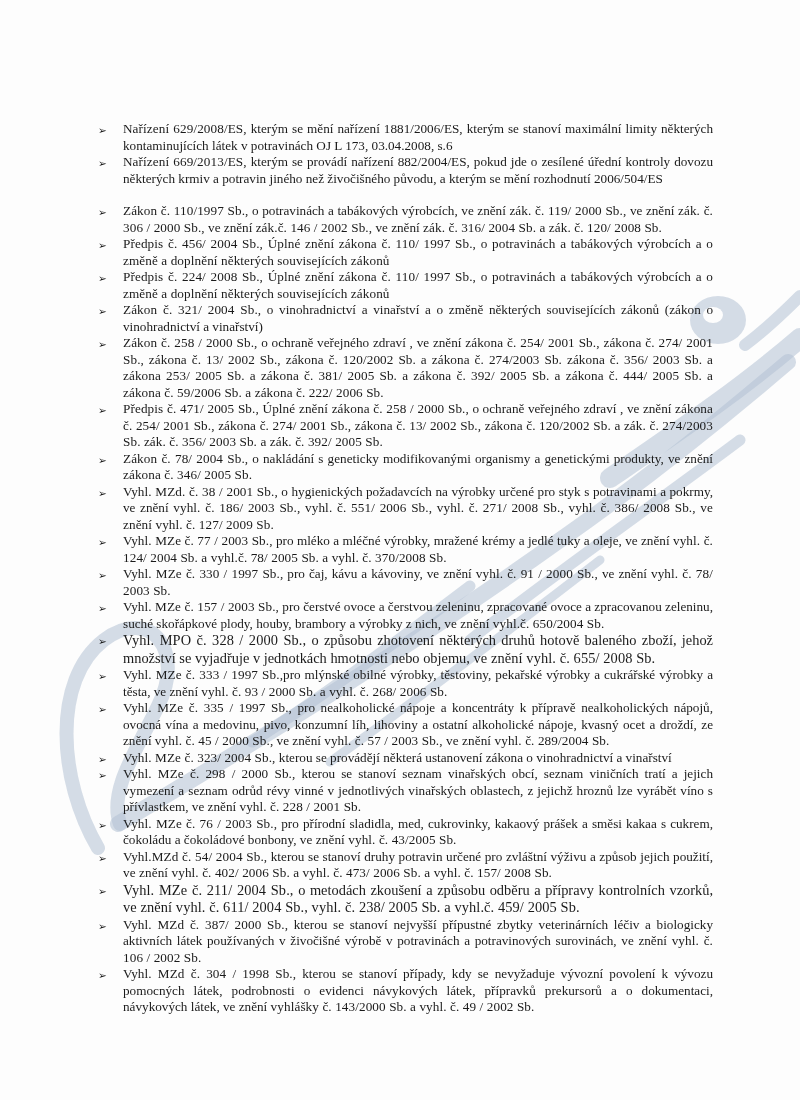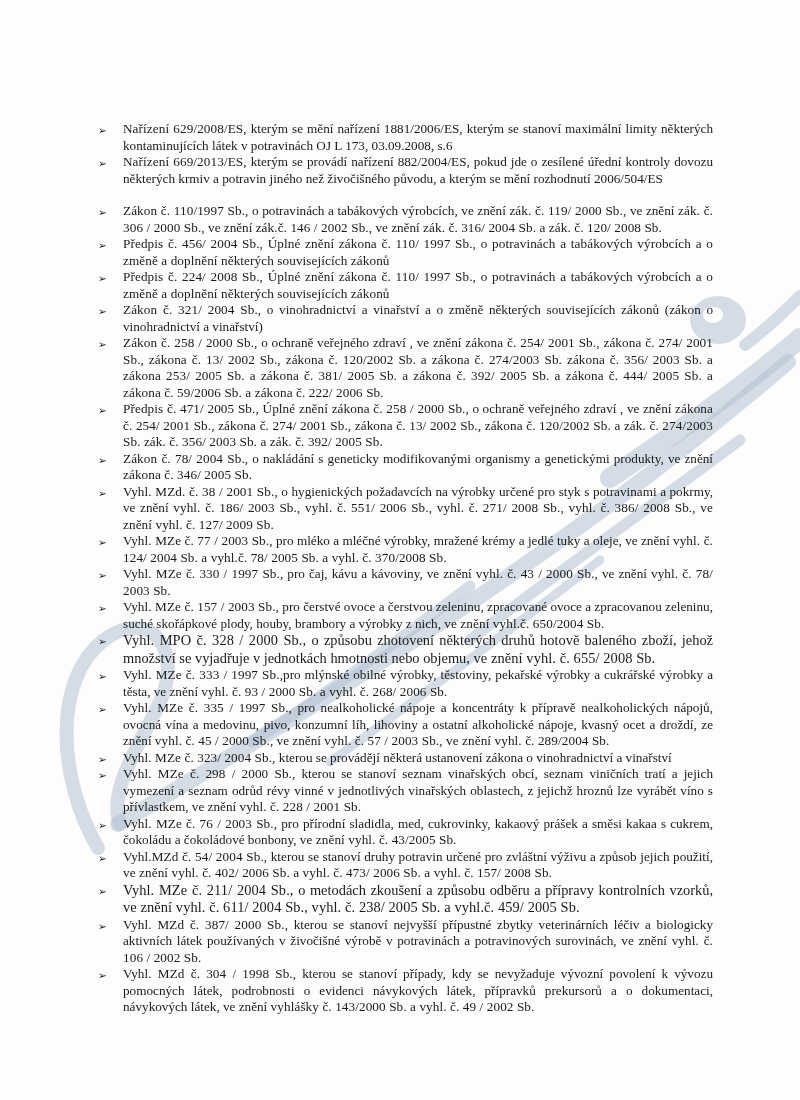--- a/index.html
+++ b/index.html
@@ -61,32 +61,32 @@
     </g>
     <g fill="#b3c1d4" fill-opacity="0.55">
       <ellipse cx="718" cy="320" rx="28" ry="24"></ellipse>
     </g>
     <g fill="#fdfdfd">
       <ellipse cx="713" cy="315" rx="10" ry="8"></ellipse>
     </g>
   </svg>
 
   <div class="reg-list" id="reg-list">
-      <div class="item"><span class="bullet">➢</span><span class="b">Nařízení 629/2008/ES,</span><span> kterým se mění nařízení 1881/2006/ES, kterým se stanoví maximální limity některých kontaminujících látek v potravinách  OJ L 173, 03.09.2008, s.6</span></div>
+      <div class="item"><span class="bullet">➢</span><span class="b">Nařízení 629/2008/ES,</span><span> kterým se mění nařízení 1881/2006/ES, kterým se stanoví maximální limity některých kontaminujících látek v potravinách  OJ L 173, 03.04.2008, s.6</span></div>
       <div class="item gap"><span class="bullet">➢</span><span class="b">Nařízení 669/2013/ES,</span><span> kterým se provádí nařízení  882/2004/ES, pokud jde o zesílené úřední kontroly dovozu některých krmiv a potravin jiného než živočišného původu, a kterým se mění rozhodnutí 2006/504/ES</span></div>
       <div class="item"><span class="bullet">➢</span><span class="b">Zákon č. 110/1997 Sb.,</span><span> o potravinách a tabákových výrobcích, ve znění </span><span class="b">zák. č. 119/ 2000 Sb.,</span><span> ve znění </span><span class="b">zák. č. 306 / 2000 Sb.,</span><span> ve znění </span><span class="b">zák.č. 146 / 2002 Sb.,</span><span> ve znění </span><span class="b">zák. č. 316/ 2004 Sb. a zák. č. 120/ 2008 Sb.</span></div>
       <div class="item"><span class="bullet">➢</span><span class="b">Předpis č. 456/ 2004 Sb., Úplné znění zákona č. 110/ 1997 Sb., o potravinách a tabákových výrobcích a o změně a doplnění některých souvisejících zákonů</span></div>
       <div class="item"><span class="bullet">➢</span><span class="b">Předpis č. 224/ 2008 Sb., Úplné znění zákona č. 110/ 1997 Sb., o potravinách a tabákových výrobcích a o změně a doplnění některých souvisejících zákonů</span></div>
       <div class="item"><span class="bullet">➢</span><span class="b">Zákon č. 321/ 2004 Sb.,</span><span> o vinohradnictví a vinařství a o změně některých souvisejících zákonů (zákon o vinohradnictví a vinařství)</span></div>
       <div class="item"><span class="bullet">➢</span><span class="b">Zákon č. 258 / 2000 Sb.,</span><span> o ochraně veřejného zdraví , ve znění </span><span class="b">zákona č. 254/ 2001 Sb., zákona č. 274/ 2001 Sb., zákona č. 13/ 2002 Sb., zákona č. 120/2002 Sb. a zákona č. 274/2003 Sb.  zákona č. 356/ 2003 Sb. a zákona 253/ 2005 Sb. a zákona č. 381/ 2005 Sb. a zákona č. 392/ 2005 Sb. a zákona č. 444/ 2005 Sb. a zákona č. 59/2006 Sb. a zákona č. 222/ 2006 Sb.</span></div>
       <div class="item"><span class="bullet">➢</span><span class="b">Předpis č. 471/ 2005 Sb., Úplné znění zákona č. 258 / 2000 Sb.,</span><span> o ochraně veřejného zdraví , ve znění </span><span class="b">zákona č. 254/ 2001 Sb., zákona č. 274/ 2001 Sb., zákona č. 13/ 2002 Sb., zákona č. 120/2002 Sb. a zák. č. 274/2003 Sb.  zák. č. 356/ 2003 Sb. a zák. č. 392/ 2005 Sb.</span></div>
       <div class="item"><span class="bullet">➢</span><span class="b">Zákon č. 78/ 2004 Sb.,</span><span> o nakládání s geneticky modifikovanými organismy a genetickými produkty, ve znění </span><span class="b">zákona č. 346/ 2005 Sb.</span></div>
       <div class="item"><span class="bullet">➢</span><span class="b">Vyhl. MZd. č. 38 / 2001 Sb.,</span><span> o hygienických požadavcích na výrobky určené pro styk s potravinami a pokrmy, ve znění </span><span class="b">vyhl. č. 186/ 2003 Sb., vyhl. č. 551/ 2006 Sb., vyhl. č. 271/ 2008 Sb., vyhl. č. 386/ 2008 Sb., ve znění vyhl. č. 127/ 2009 Sb.</span></div>
       <div class="item"><span class="bullet">➢</span><span class="b">Vyhl. MZe č. 77 / 2003 Sb.,</span><span> pro mléko a mléčné výrobky, mražené krémy a jedlé tuky a oleje, ve znění </span><span class="b">vyhl. č. 124/ 2004 Sb. a vyhl.č. 78/ 2005 Sb. a vyhl. č. 370/2008 Sb.</span></div>
-      <div class="item"><span class="bullet">➢</span><span class="b">Vyhl. MZe č. 330 / 1997 Sb.,</span><span> pro čaj, kávu a kávoviny, ve znění </span><span class="b">vyhl. č. 43 / 2000 Sb.,</span><span> ve znění </span><span class="b">vyhl. č. 78/ 2003 Sb.</span></div>
+      <div class="item"><span class="bullet">➢</span><span class="b">Vyhl. MZe č. 330 / 1997 Sb.,</span><span> pro čaj, kávu a kávoviny, ve znění </span><span class="b">vyhl. č. 91 / 2000 Sb.,</span><span> ve znění </span><span class="b">vyhl. č. 78/ 2003 Sb.</span></div>
       <div class="item"><span class="bullet">➢</span><span class="b">Vyhl. MZe č. 157 / 2003 Sb.,</span><span> pro čerstvé ovoce a čerstvou zeleninu, zpracované ovoce a zpracovanou zeleninu, suché skořápkové plody, houby, brambory a výrobky z nich, </span><span class="b">ve znění vyhl.č. 650/2004 Sb.</span></div>
       <div class="item large"><span class="bullet">➢</span><span class="b">Vyhl. MPO č. 328 / 2000 Sb.,</span><span> o způsobu zhotovení některých druhů hotově baleného zboží, jehož množství se vyjadřuje v jednotkách hmotnosti nebo objemu, </span><span class="b">ve znění vyhl. č. 655/ 2008 Sb.</span></div>
       <div class="item"><span class="bullet">➢</span><span class="b">Vyhl. MZe č. 333 / 1997 Sb.,</span><span>pro mlýnské obilné výrobky, těstoviny, pekařské výrobky a cukrářské výrobky a těsta, ve znění </span><span class="b">vyhl. č. 93 / 2000 Sb. a vyhl. č. 268/ 2006 Sb.</span></div>
       <div class="item"><span class="bullet">➢</span><span class="b">Vyhl. MZe č. 335 / 1997 Sb.,</span><span> pro nealkoholické nápoje a koncentráty k přípravě nealkoholických nápojů, ovocná vína a medovinu, pivo, konzumní líh, lihoviny a ostatní alkoholické nápoje, kvasný ocet a droždí, ze znění </span><span class="b">vyhl. č. 45 / 2000 Sb.,</span><span> ve znění </span><span class="b">vyhl. č.  57 / 2003 Sb., ve znění vyhl. č. 289/2004 Sb.</span></div>
       <div class="item"><span class="bullet">➢</span><span class="b">Vyhl. MZe č. 323/ 2004 Sb.,</span><span> kterou se provádějí některá ustanovení zákona o vinohradnictví a vinařství</span></div>
       <div class="item"><span class="bullet">➢</span><span class="b">Vyhl. MZe č. 298 / 2000 Sb.,</span><span> kterou se stanoví seznam vinařských obcí, seznam viničních tratí a jejich vymezení a seznam odrůd révy vinné v jednotlivých vinařských oblastech, z jejichž hroznů lze vyrábět víno s přívlastkem, ve znění </span><span class="b">vyhl. č. 228 / 2001 Sb.</span></div>
       <div class="item"><span class="bullet">➢</span><span class="b">Vyhl. MZe č. 76 / 2003 Sb.,</span><span> pro přírodní sladidla, med, cukrovinky, kakaový prášek  a směsi kakaa s cukrem, čokoládu a čokoládové bonbony, </span><span class="b">ve znění vyhl. č. 43/2005 Sb.</span></div>
       <div class="item"><span class="bullet">➢</span><span class="b">Vyhl.MZd č. 54/ 2004 Sb.,</span><span> kterou se stanoví druhy potravin určené pro zvláštní výživu a způsob jejich použití, </span><span class="b">ve znění vyhl. č. 402/ 2006 Sb. a vyhl. č. 473/ 2006 Sb. a  vyhl.  č. 157/ 2008 Sb.</span></div>
       <div class="item large"><span class="bullet">➢</span><span class="b">Vyhl. MZe č. 211/ 2004 Sb.,</span><span> o metodách zkoušení a způsobu odběru a přípravy kontrolních vzorků, </span><span class="b">ve znění vyhl. č. 611/ 2004 Sb., vyhl. č. 238/ 2005 Sb. a vyhl.č. 459/ 2005 Sb.</span></div>
       <div class="item"><span class="bullet">➢</span><span class="b">Vyhl. MZd č. 387/ 2000 Sb.,</span><span> kterou se stanoví nejvyšší přípustné zbytky veterinárních léčiv a biologicky aktivních látek používaných v živočišné výrobě v potravinách a potravinových surovinách, ve znění </span><span class="b">vyhl. č. 106 / 2002 Sb.</span></div>

